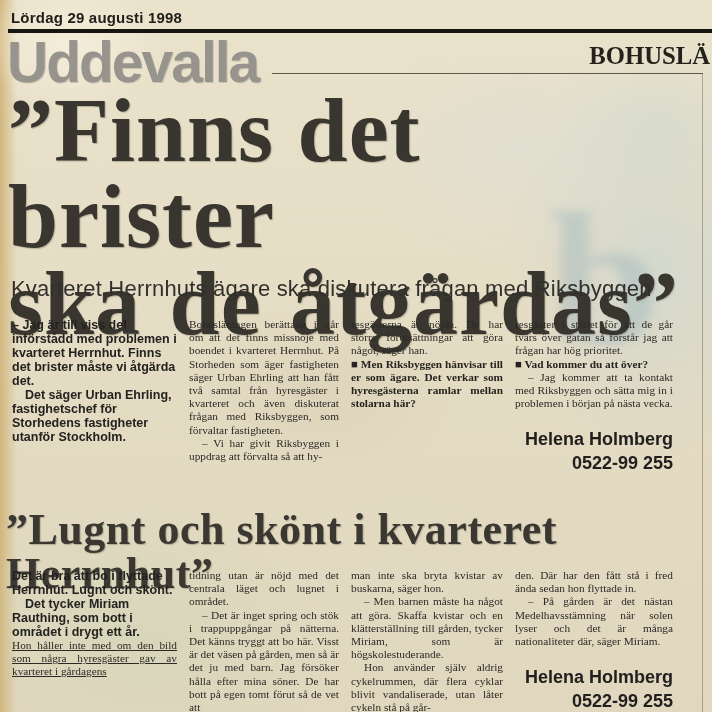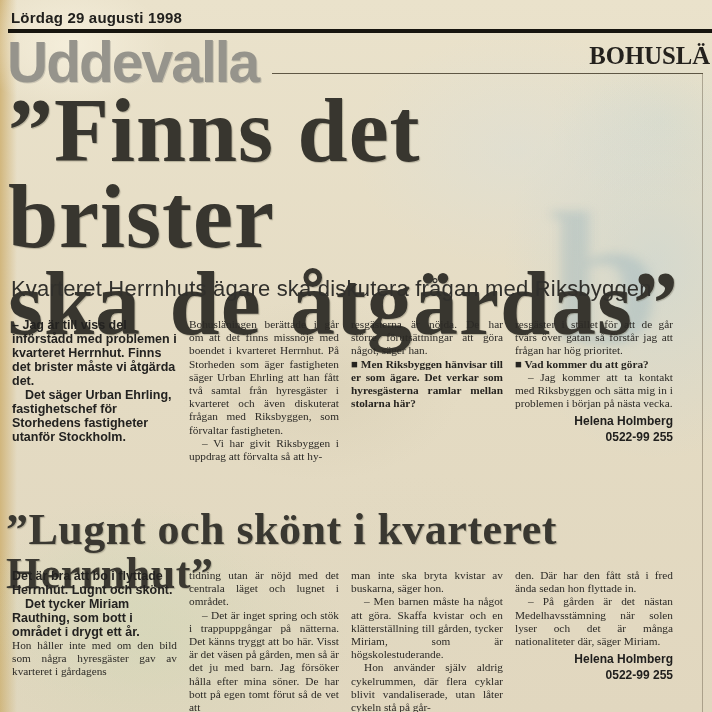--- a/index.html
+++ b/index.html
@@ -51,25 +51,25 @@
         grid-template-columns:165px 150px 152px 158px;column-gap:12px;}
   .cols-a1{top:318px;}
   .cols-a2{top:569px;}
   .col{font-family:"Liberation Serif",serif;font-size:11.3px;line-height:13.2px;
         text-align:justify;color:#2c2a26;}
   .col p{margin:0;}
   .lead{font-family:"Liberation Sans",sans-serif;font-size:12.5px;line-height:14px;
         font-weight:bold;color:#232220;text-align:left;}
   .ind{text-indent:13px;}
   .q{font-weight:bold;color:#262420;}
-  .gap-top{margin-top:13px;}
+  .gap-top{margin-top:13px;text-decoration:underline;}
   .serif-follow{font-family:"Liberation Serif",serif;font-size:11.3px;line-height:13.2px;
         font-weight:normal;text-align:justify;color:#2c2a26;}
-  .byline{margin-top:4px;text-align:right;font-family:"Liberation Sans",sans-serif;
-        font-weight:bold;font-size:12px;line-height:1.3;color:#21201e;}
+  .byline{margin-top:18px;text-align:right;font-family:"Liberation Sans",sans-serif;
+        font-weight:bold;font-size:18px;line-height:1.3;color:#21201e;}
   
   .headline2{position:absolute;top:508px;left:6px;width:704px;
         font-family:"Liberation Serif",serif;font-weight:bold;color:#3a3831;
         font-size:44px;line-height:1;letter-spacing:.5px;
         text-shadow:1px 1px 1px rgba(90,85,70,.35);}
 </style>
 </head>
 <body>
 
 <div class="page">
@@ -97,21 +97,21 @@
     <div class="col">
       <p>Bohusläningen berättade i går om att det finns missnöje med boendet i kvarteret Herrnhut. På Storheden som äger fastigheten säger Urban Ehrling att han fått två samtal från hyresgäster i kvarteret och även diskuterat frågan med Riksbyggen, som förvaltar fastigheten.</p>
       <p class="ind">– Vi har givit Riksbyggen i uppdrag att förvalta så att hy-</p>
     </div>
     <div class="col">
       <p>resgästerna är nöjda. De har större förutsättningar att göra något, säger han.</p>
       <p class="q">■ Men Riksbyggen hänvisar till er som ägare. Det verkar som hyresgästerna ramlar mellan stolarna här?</p>
     </div>
     <div class="col">
       <p>resgäster i stället för att de går tvärs över gatan så förstår jag att frågan har hög prioritet.</p>
-      <p class="q">■ Vad kommer du att göra?</p>
+      <p class="q">■ Vad kommer du att över?</p>
       <p class="ind">– Jag kommer att ta kontakt med Riksbyggen och sätta mig in i problemen i början på nästa vecka.</p>
       <div class="byline">
         <div>Helena Holmberg</div>
         <div>0522-99 255</div>
       </div>
     </div>
   </div>
 
   <div class="headline2">”Lugnt och skönt i kvarteret Herrnhut”</div>
 

